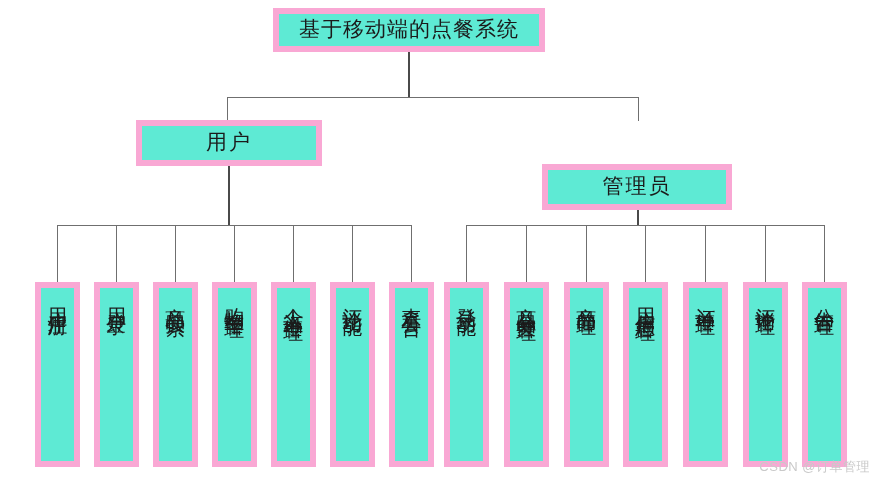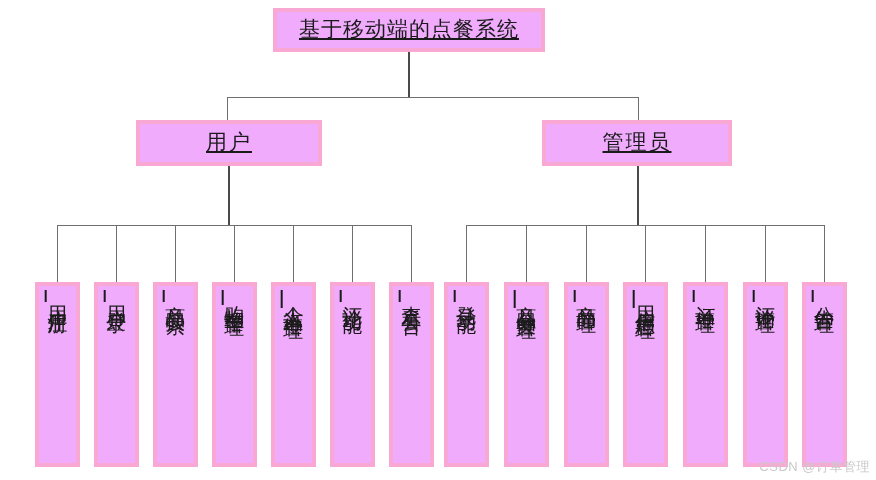--- a/index.html
+++ b/index.html
@@ -15,28 +15,27 @@
     position: relative;
     width: 876px;
     height: 480px;
     background: #ffffff;
     overflow: hidden;
   }
   
   .node {
     position: absolute;
     box-sizing: border-box;
-    background: #f0abfc;
-    border: 4px solid #f9a8d4;
+    background: #5eead4;
+    border: 6px solid #f9a8d4;
     display: flex;
     align-items: center;
     justify-content: center;
     color: #1b1b1b;
     z-index: 3;
-    text-decoration: underline;
   }
   .node .lbl {
     display: block;
     line-height: 1.14;
     text-align: center;
     white-space: pre;
   }
   
   .node.root {
     left: 273px;
@@ -51,21 +50,21 @@
   
   .node.lvl2 {
     top: 120px;
     height: 46px;
   }
   .node.lvl2 .lbl {
     font-size: 21px;
     letter-spacing: 2px;
   }
   .node.lvl2.user  { left: 136px; width: 186px; }
-  .node.lvl2.admin { left: 542px; width: 190px; }
+  .node.lvl2.admin { left: 542px; width: 190px; margin-top: 44px; }
   
   .node.leaf {
     top: 282px;
     height: 185px;
     width: 45px;
     align-items: flex-start;
     justify-content: center;
     padding-top: 4px;
   }
   .node.leaf .lbl {

